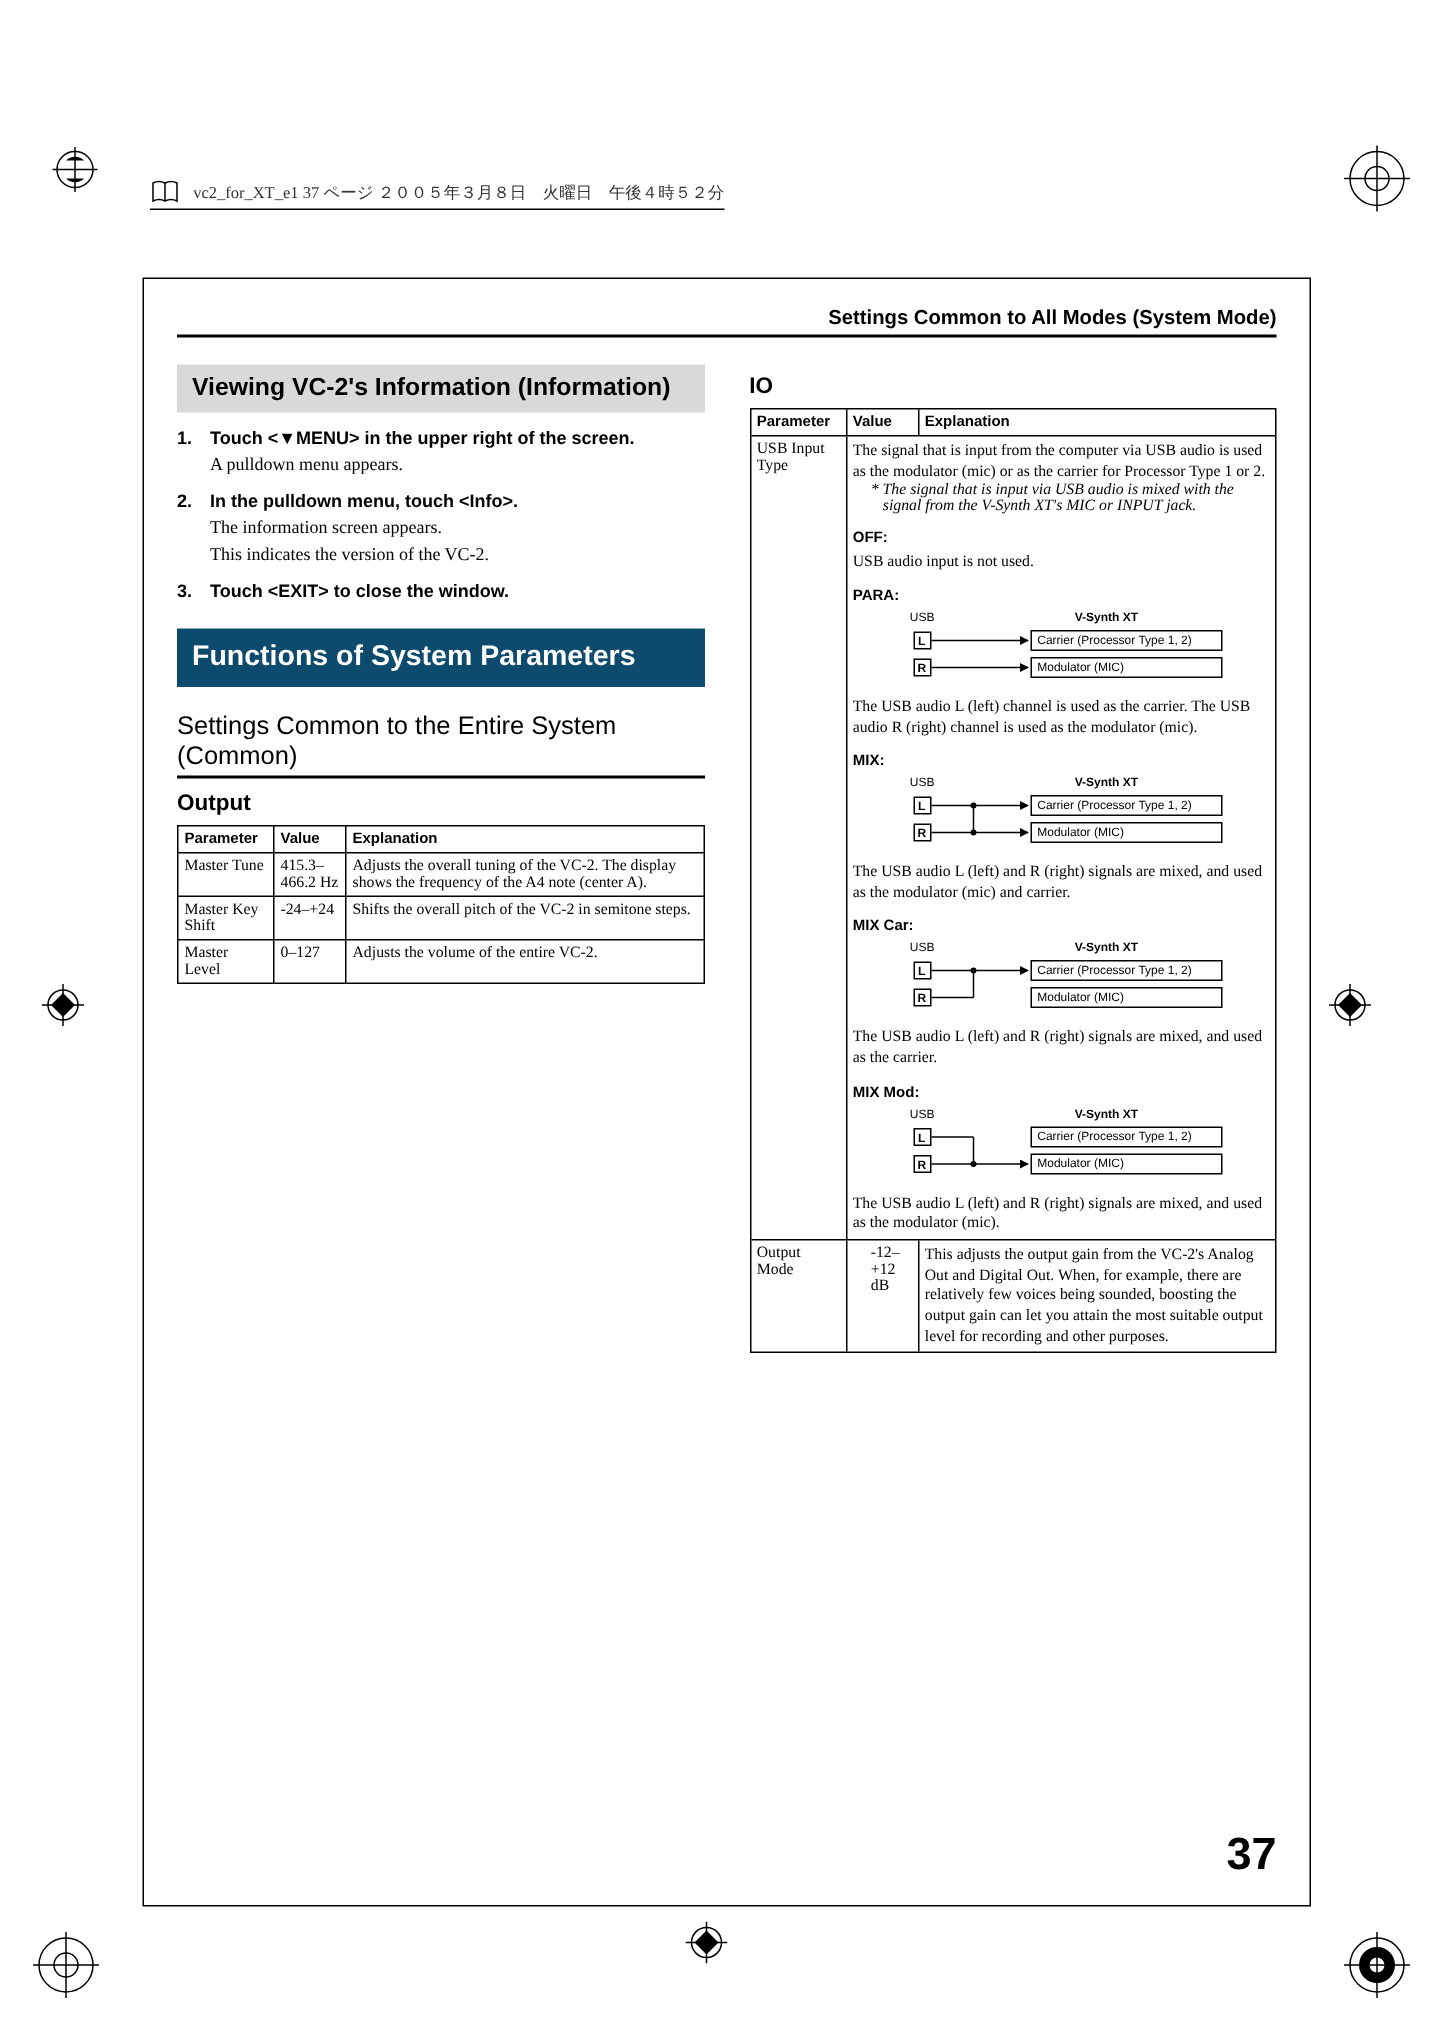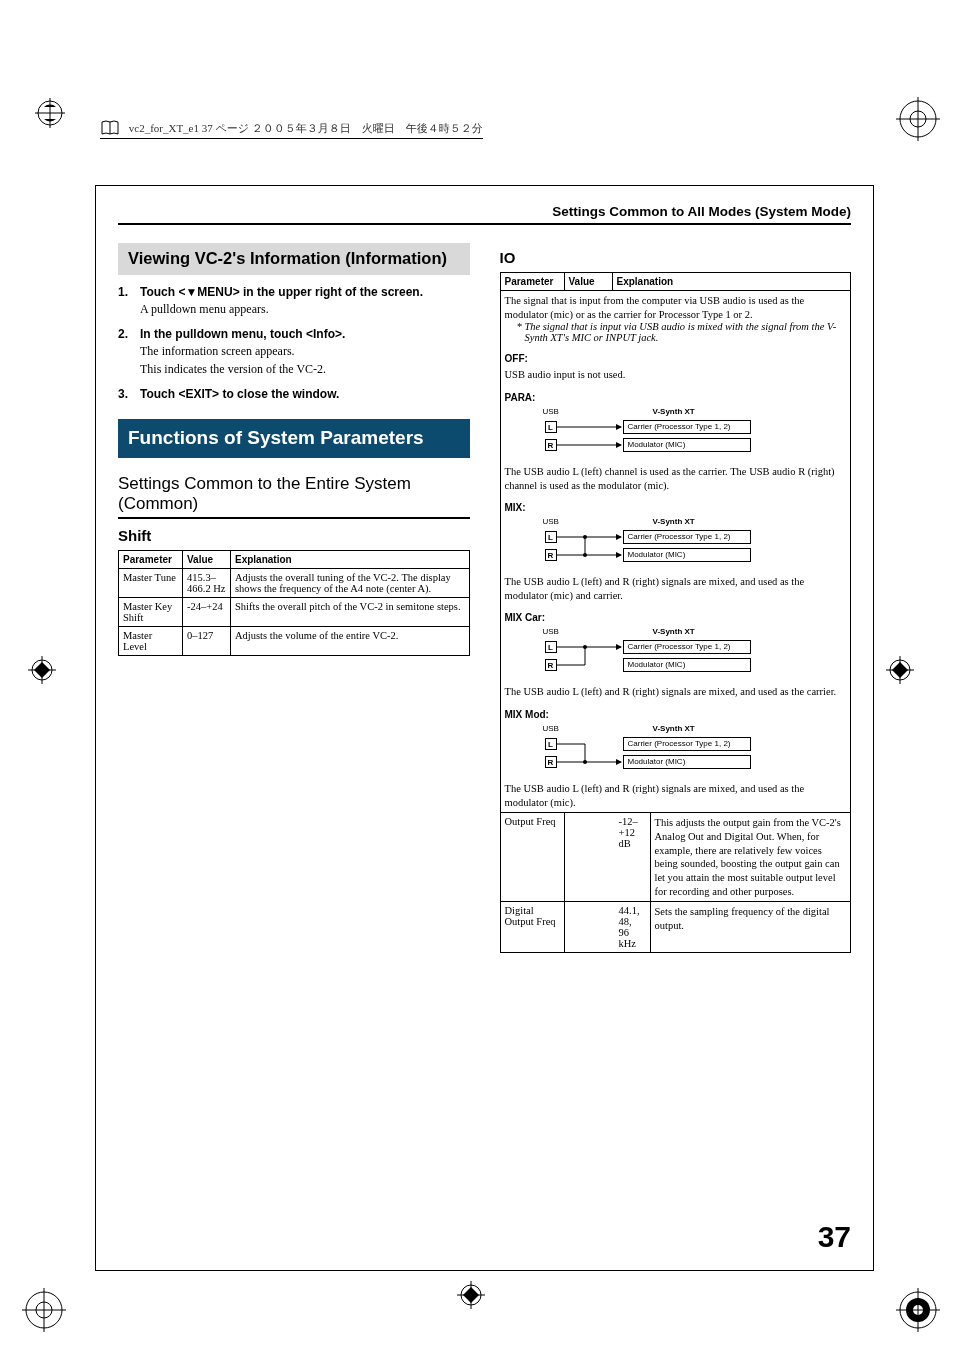--- a/index.html
+++ b/index.html
@@ -204,21 +204,21 @@
 
   .io-table-wrap { border: 1px solid #000; }
   .io-header-row { display: flex; border-bottom: 1px solid #000; }
   .io-header-row > div { padding: 3px 4px; font-family: Arial, sans-serif; font-weight: bold; font-size: 10px; }
   .io-h-param { width: 64px; border-right: 1px solid #000; }
   .io-h-value { width: 48px; border-right: 1px solid #000; }
   .io-h-expl { flex: 1; }
   .io-row { display: flex; border-bottom: 1px solid #000; }
   .io-row:last-child { border-bottom: none; }
   .io-row .c-param { width: 64px; border-right: 1px solid #000; padding: 3px 4px; font-size: 10.5px; }
-  .io-row .c-value { width: 48px; border-right: 1px solid #000; padding: 3px 16px; font-size: 10.5px; margin-left: 38px; }
+  .io-row .c-value { width: 48px; border-right: 1px solid #000; padding: 3px 16px; font-size: 10.5px; }
   .io-row .c-expl { flex: 1; padding: 3px 4px; }
   .io-row .c-span { flex: 1; padding: 3px 4px; }
   .io-row.usb-row .c-param { border-right: 1px solid #000; }
 </style>
 </head>
 <body>
 
 <div class="crop-mark cm-tl">
   <svg width="60" height="60" viewBox="0 0 60 60">
     <circle cx="30" cy="15" r="12" fill="none" stroke="#000" stroke-width="1"></circle>
@@ -313,21 +313,21 @@
         </li>
         <li>
           <div class="step-title">Touch &lt;EXIT&gt; to close the window.</div>
         </li>
       </ol>
 
       <div class="h-black-box">Functions of System Parameters</div>
 
       <div class="h-section">Settings Common to the Entire System (Common)</div>
 
-      <div class="h-sub">Shift</div>
+      <div class="h-sub">Output</div>
       <table class="param">
         <thead>
           <tr>
             <th class="col-param">Parameter</th>
             <th class="col-value">Value</th>
             <th>Explanation</th>
           </tr>
         </thead>
         <tbody>
           <tr>
@@ -353,20 +353,21 @@
       <div class="h-sub">IO</div>
 
       <div class="io-table-wrap">
         <div class="io-header-row">
           <div class="io-h-param">Parameter</div>
           <div class="io-h-value">Value</div>
           <div class="io-h-expl">Explanation</div>
         </div>
 
         <div class="io-row usb-row">
+          <div class="c-param">USB Input Type</div>
           <div class="c-span">
             <div class="io-desc">The signal that is input from the computer via USB audio is used as the modulator (mic) or as the carrier for Processor Type 1 or 2.</div>
             <div class="io-note">*  The signal that is input via USB audio is mixed with the signal from the V-Synth XT's MIC or INPUT jack.</div>
 
             <div class="io-label">OFF:</div>
             <div class="io-caption">USB audio input is not used.</div>
 
             <div class="io-label">PARA:</div>
             <div class="diagram">
               <span class="diag-usb">USB</span>
@@ -454,28 +455,23 @@
                 <line x1="80" y1="20" x2="80" y2="38" stroke="#000"></line>
                 <line x1="80" y1="38" x2="116" y2="38" stroke="#000" marker-end="url(#arr4)"></line>
                 <circle cx="80" cy="38" r="2" fill="#000"></circle>
               </svg>
             </div>
             <div class="io-caption">The USB audio L (left) and R (right) signals are mixed, and used as the modulator (mic).</div>
           </div>
         </div>
 
         <div class="io-row">
-          <div class="c-param">Output Freq</div>
+          <div class="c-param">Output Mode</div>
           <div class="c-value">-12–+12 dB</div>
           <div class="c-expl io-desc">This adjusts the output gain from the VC-2's Analog Out and Digital Out. When, for example, there are relatively few voices being sounded, boosting the output gain can let you attain the most suitable output level for recording and other purposes.</div>
         </div>
 
-        <div class="io-row">
-          <div class="c-param">Digital Output Freq</div>
-          <div class="c-value">44.1, 48, 96 kHz</div>
-          <div class="c-expl io-desc">Sets the sampling frequency of the digital output.</div>
-        </div>
       </div>
     </div>
   </div>
 
   <div class="page-num">37</div>
 </div>
 
 </body></html>

